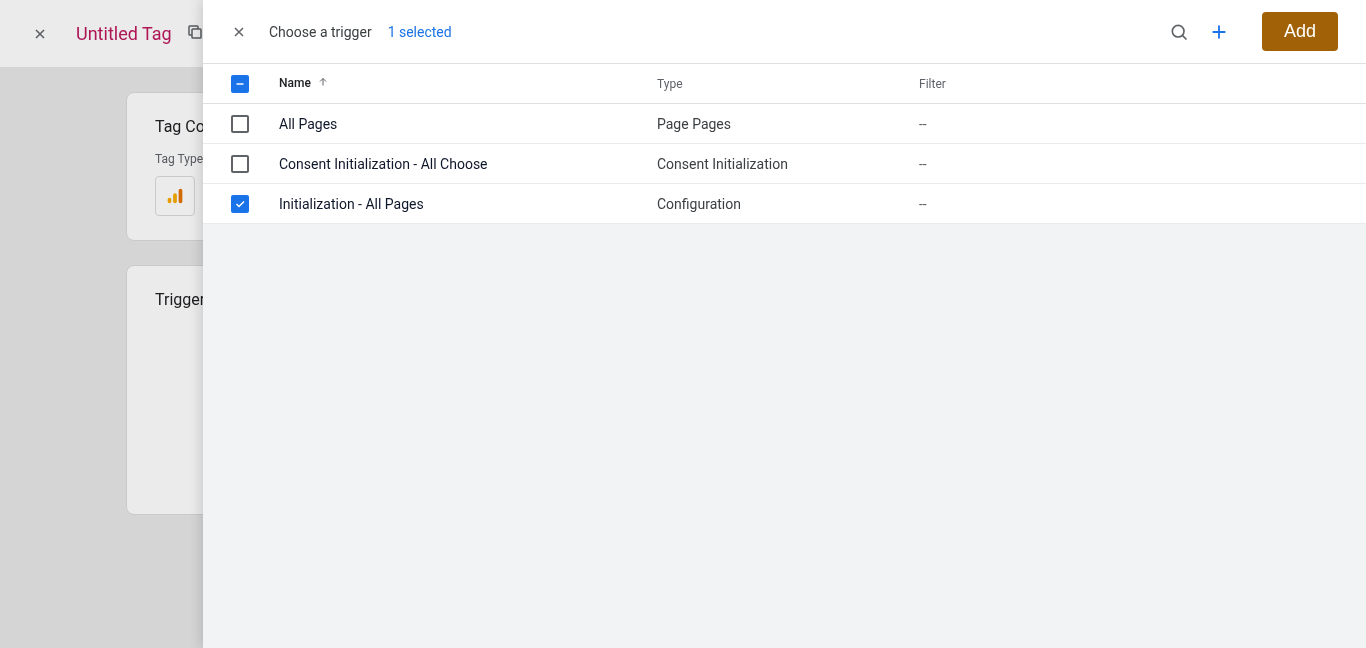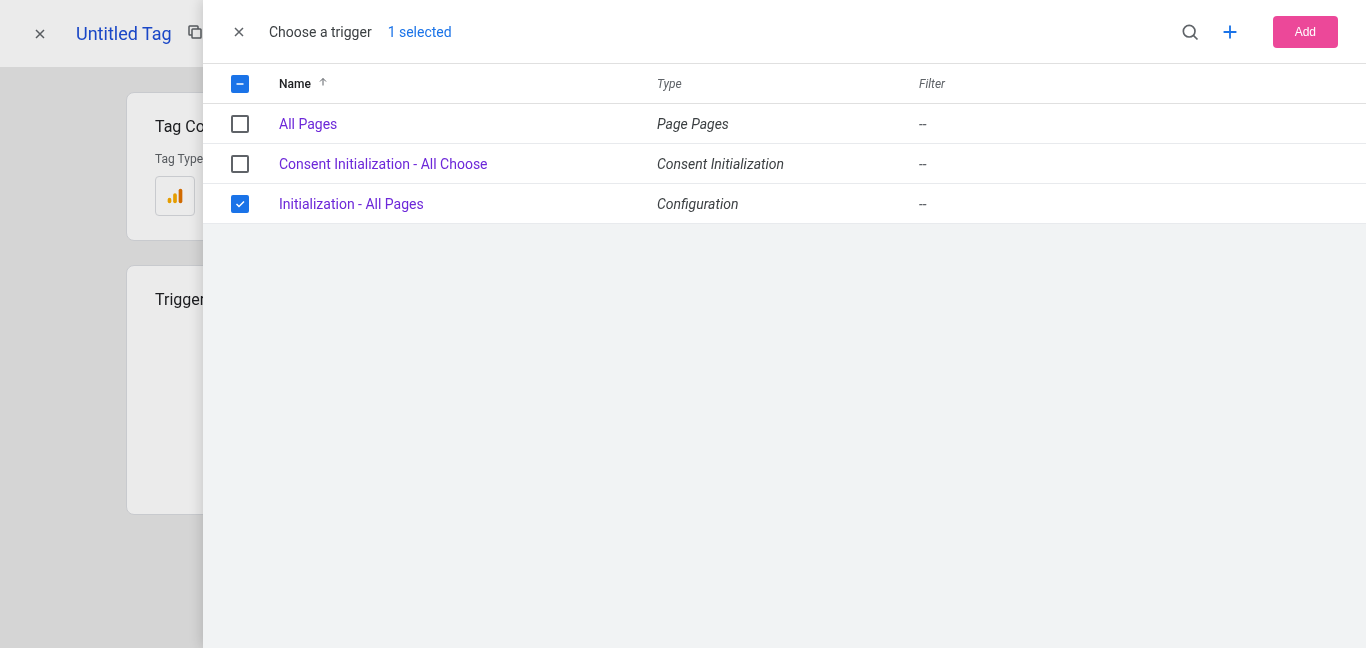--- a/index.html
+++ b/index.html
@@ -21,21 +21,21 @@
   }
 
   .bg-header {
     position: absolute; left:0; top:0; right:0; height:67px;
     background: #fff;
     display:flex; align-items:center;
     padding-left: 28px;
     z-index:0;
   }
   .bg-header .close-icon { width:24px; height:24px; display:flex; align-items:center; justify-content:center; cursor:pointer; color:#5f6368;}
-  .bg-title { font-size:18px; color:#1d4ed8; margin-left:24px; }
+  .bg-title { font-size:18px; color:#be185d; margin-left:24px; }
   .bg-copy-icon { margin-left:14px; color:#5f6368; }
 
   .bg-cards {
     position:absolute; left:126px; top:92px; width:1120px; z-index:0;
   }
   .card {
     background:#fff; border:1px solid #dadce0; border-radius:8px;
     margin-bottom:24px; padding:24px 28px;
   }
   .card h3 { font-size:16px; font-weight:400; color:#202124; margin-bottom:16px;}
@@ -58,41 +58,41 @@
     display:flex; align-items:center;
     padding-left:24px; padding-right:28px;
     border-bottom:1px solid #e0e0e0;
   }
   .overlay-close { width:24px; height:24px; display:flex; align-items:center; justify-content:center; cursor:pointer; color:#5f6368;}
   .overlay-title { font-size:14px; color:#3c4043; margin-left:18px; font-weight:400;}
   .selected-count { font-size:14px; color:#1a73e8; margin-left:16px; }
   .spacer { flex:1; }
   .hdr-icon-btn { width:40px; height:40px; display:flex; align-items:center; justify-content:center; cursor:pointer; color:#5f6368; border-radius:50%;}
   .add-btn {
-    background:#ec4899; color:#fff; border:none; border-radius:4px;
-    font-size:12px; font-weight:500; padding:9px 22px; cursor:pointer; margin-left:23px;
+    background:#a16207; color:#fff; border:none; border-radius:4px;
+    font-size:18px; font-weight:500; padding:9px 22px; cursor:pointer; margin-left:23px;
   }
 
   
   .table-head {
     height:40px; background:#fff; display:flex; align-items:center;
     padding-left:28px; border-bottom:1px solid #e0e0e0;
     font-size:12px; color:#5f6368;
   }
   .col-check { width:48px; display:flex; align-items:center;}
-  .col-name { width:378px; display:flex; align-items:center; gap:6px; color:#202124; font-weight:500;}
-  .col-type { width:262px;font-style:italic; }
-  .col-filter { flex:1;font-style:italic; }
+  .col-name { width:378px; display:flex; align-items:flex-start; gap:6px; color:#202124; font-weight:500;}
+  .col-type { width:262px; }
+  .col-filter { flex:1; }
 
   .table-body { background:#fff; }
   .row {
     height:40px; display:flex; align-items:center; padding-left:28px;
     border-bottom:1px solid #e8eaed; font-size:14px; color:#3c4043;
   }
-  .row .col-name { font-weight:400; color:#6d28d9;}
+  .row .col-name { font-weight:400; color:#0f172a;}
   .row .col-type { color:#3c4043; }
   .row .col-filter { color:#5f6368; }
 
   
   .checkbox {
     width:18px; height:18px; border:2px solid #5f6368; border-radius:2px;
     display:flex; align-items:center; justify-content:center; cursor:pointer;
     background:#fff;
   }
   .checkbox.checked, .checkbox.indeterminate {

